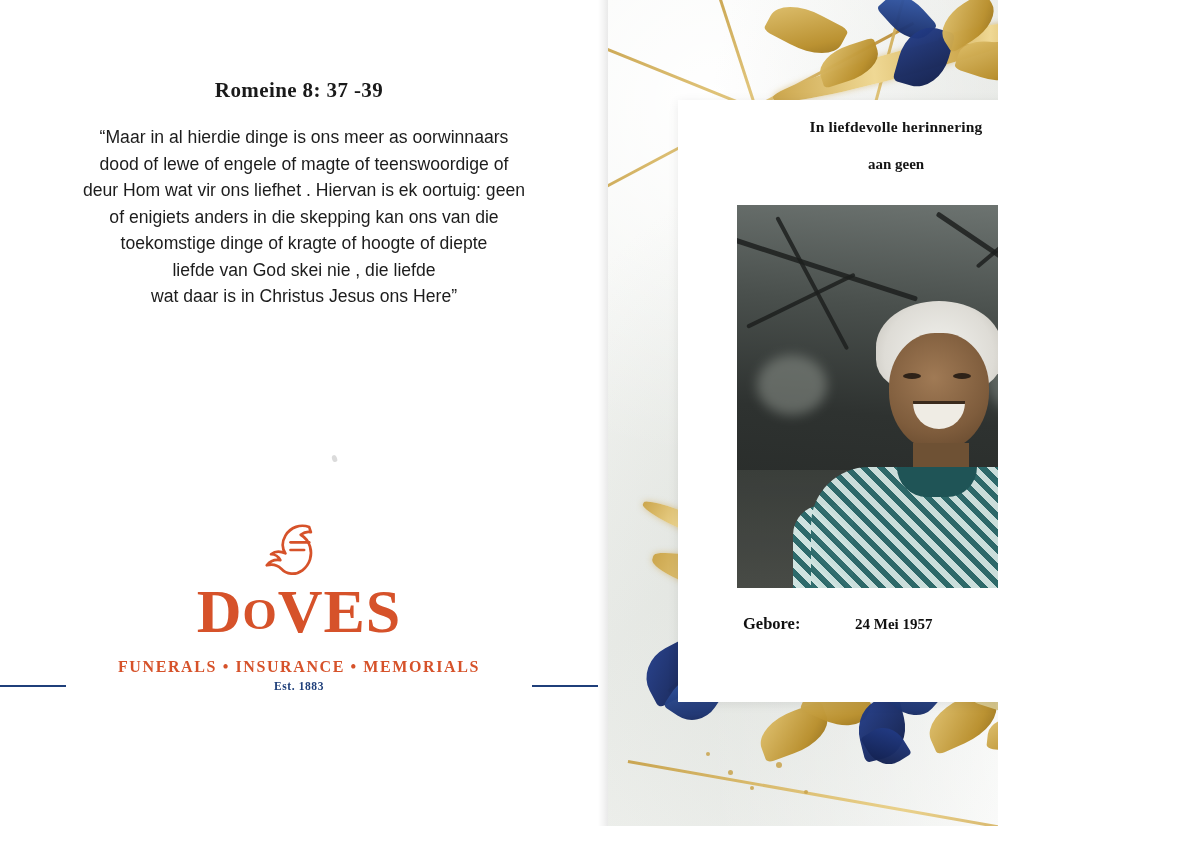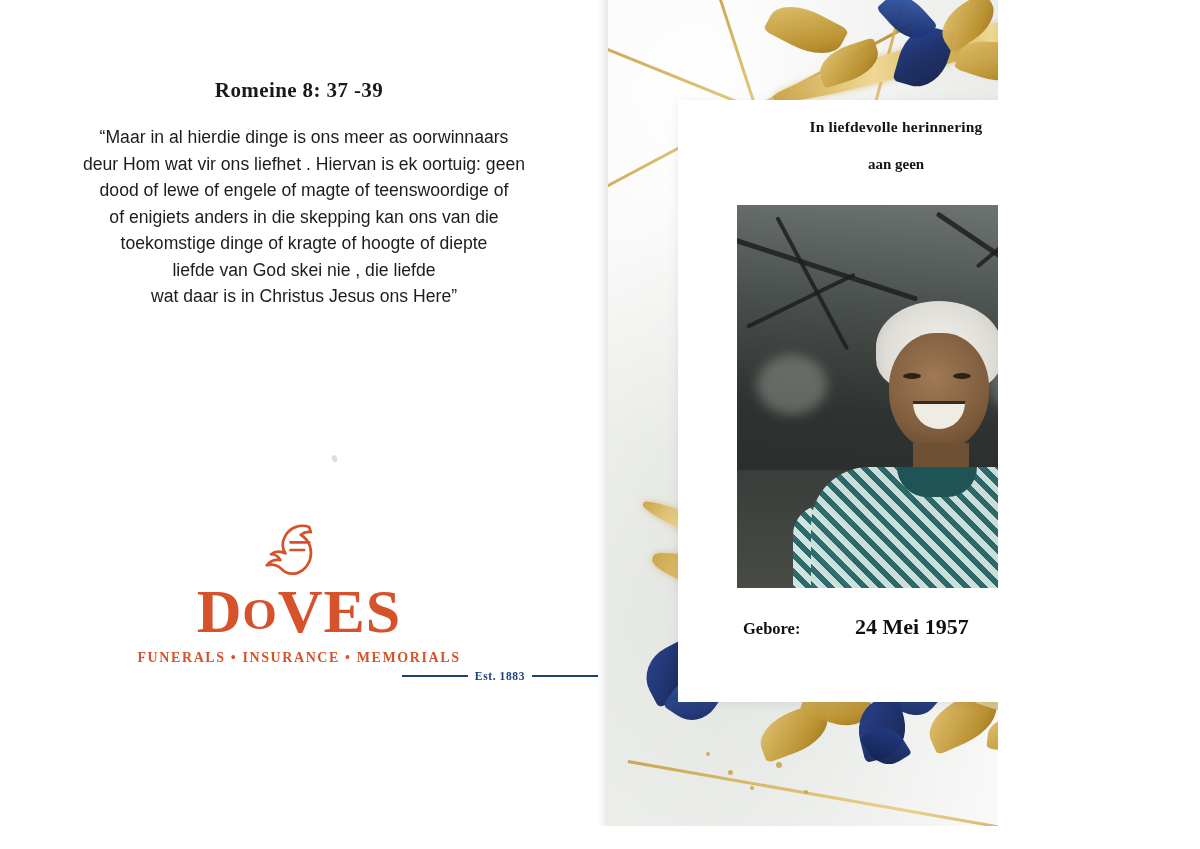--- a/index.html
+++ b/index.html
@@ -81,32 +81,32 @@
     line-height: 62px;
     font-weight: bold;
     color: #d6522a;
     letter-spacing: 1px;
   }
   .logo-word .small-o {
     font-size: 44px;
     vertical-align: 3px;
   }
   .logo-sub {
-    margin-top: 4px;
-    font-family: "Liberation Serif", serif;
-    font-size: 14px;
+    margin-top: 12px;
+    font-family: "Liberation Serif", serif;
+    font-size: 16px;
     letter-spacing: 1.6px;
     color: #d6522a;
     font-weight: bold;
   }
   .logo-est-row {
     margin-top: 4px;
     display: flex;
     align-items: center;
-    justify-content: flex-end;
+    justify-content: space-between;
     gap: 7px;
   }
   .logo-est-row .rule {
     width: 66px;
     height: 1.5px;
     background: #1f3f7a;
   }
   .logo-est {
     font-family: "Liberation Serif", serif;
     font-size: 11.5px;
@@ -308,21 +308,21 @@
     display: flex;
     align-items: baseline;
     margin-bottom: 7px;
   }
   .date-label {
     width: 112px;
     font-size: 16.5px;
     font-weight: bold;
   }
   .date-value {
-    font-size: 22px;
+    font-size: 15px;
     font-weight: bold;
   }
 
   .bottom-strip {
     position: absolute;
     left: 0; top: 826px;
     width: 1200px; height: 23px;
     background: #ffffff;
   }
 </style>
@@ -330,22 +330,22 @@
 <body>
 
 <div class="page">
 
   <div class="left-panel">
 
     <div class="verse-ref">Romeine 8: 37 -39</div>
 
     <div class="verse-body">
       <span class="ln">“Maar in al hierdie dinge is ons meer as oorwinnaars</span>
+      <span class="ln">dood of lewe of engele of magte of teenswoordige of</span>
       <span class="ln">deur Hom wat vir ons liefhet . Hiervan is ek oortuig: geen</span>
-      <span class="ln">dood of lewe of engele of magte of teenswoordige of</span>
       <span class="ln">of enigiets anders in die skepping kan ons van die</span>
       <span class="ln">toekomstige dinge of kragte of hoogte of diepte</span>
       <span class="ln">liefde van God skei nie , die liefde</span>
       <span class="ln">wat daar is in Christus Jesus ons Here”</span>
     </div>
 
     <div class="speck"></div>
 
     <div class="logo-block">
 

